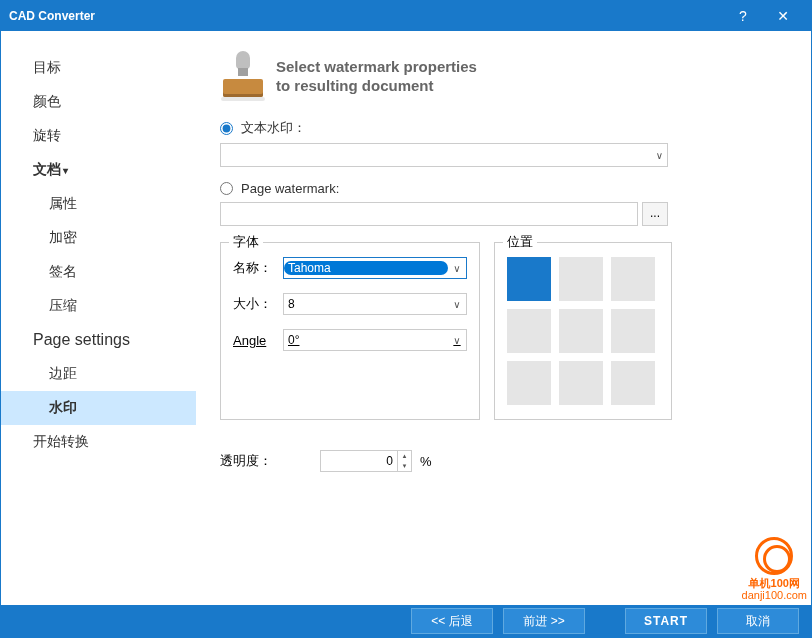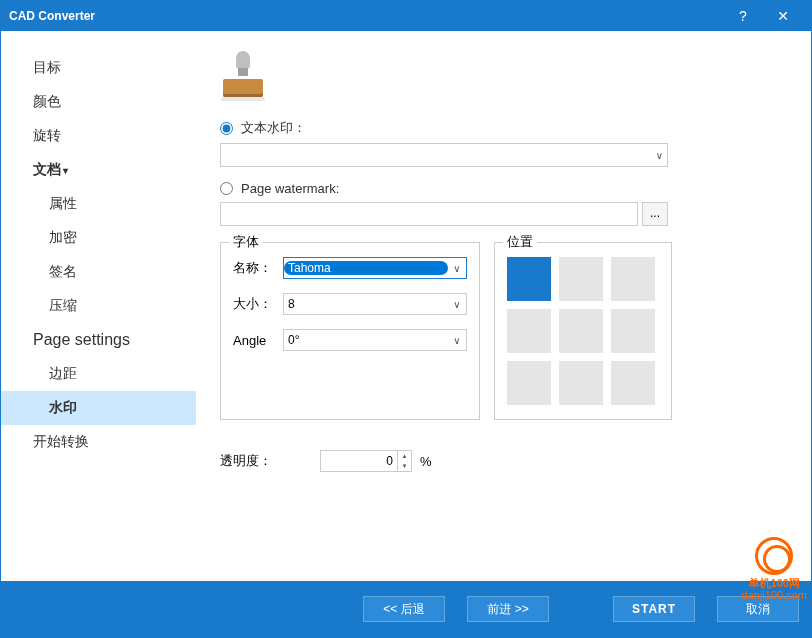--- a/index.html
+++ b/index.html
@@ -30,21 +30,21 @@
 .combo.full { width:448px; display:flex; align-items:center; justify-content:flex-end; }
 .combo .chev { color:#555; font-size:10px; }
 .img-path-row { display:flex; gap:4px; align-items:center; }
 .input-flex { width:418px; height:24px; border:1px solid #ccc; }
 .browse-btn { width:26px; height:24px; border:1px solid #ccc; background:#f5f5f5; text-align:center; font-size:12px; line-height:20px; cursor:pointer; }
 .fieldset { border:1px solid #ccc; margin-top:16px; padding:14px 12px 14px 12px; position:relative; }
 .fieldset .legend { position:absolute; top:-10px; left:8px; background:#fff; padding:0 4px; font-size:13px; }
 .font-group { width:260px; display:inline-block; vertical-align:top; }
 .pos-group { width:178px; display:inline-block; vertical-align:top; margin-left:14px; }
 .form-row { display:flex; align-items:center; margin-bottom:14px; }
-.form-row:last-child { margin-bottom:8px; }
+.form-row:last-child { margin-bottom:8px;text-decoration:underline; }
 .form-row .lbl { width:50px; font-size:13px; }
 .form-row .field { flex:1; }
 .select-field { height:22px; border:1px solid #1979ca; display:flex; align-items:center; font-size:12px; }
 .select-field.plain { border-color:#ccc; }
 .select-field .val { flex:1; padding:0 4px; }
 .select-field .val.hl { background:#0078d7; color:#fff;border-radius:7px; }
 .select-field .chev { width:18px; text-align:center; color:#555; font-size:10px; }
 .color-field { height:22px; border:1px solid #ccc; display:flex; align-items:center; font-size:12px; }
 .color-field .val { flex:1; padding:0 4px; }
 .color-swatch { width:16px; height:16px; background:#000; border:1px solid #888; margin:0 2px; position:relative; }
@@ -52,21 +52,21 @@
 .pos-grid { display:grid; grid-template-columns: repeat(3, 44px); grid-template-rows: repeat(3, 44px); gap:8px; }
 .pos-cell { background:#e5e5e5; cursor:pointer; }
 .pos-cell.sel { background:#1979ca; }
 .opacity-row { display:flex; align-items:center; margin-top:30px; font-size:13px; }
 .opacity-row .lbl { width:100px; }
 .spinner { display:flex; height:22px; }
 .spinner input { width:78px; border:1px solid #ccc; text-align:right; padding:0 4px; font-size:12px; }
 .spinner .arrows { width:14px; border:1px solid #ccc; border-left:none; display:flex; flex-direction:column; }
 .spinner .arrows span { flex:1; font-size:7px; text-align:center; line-height:9px; color:#555; cursor:pointer; }
 .opacity-row .pct { margin-left:8px; }
-.footer { position:absolute; left:0; right:0; bottom:0; height:56px; background:#1979ca; display:flex; align-items:center; justify-content:flex-end; gap:22px; padding:0 12px; }
+.footer { position:absolute; left:0; right:0; bottom:0; height:32px; background:#1979ca; display:flex; align-items:center; justify-content:flex-end; gap:10px; padding:0 12px; }
 .fbtn { height:26px; min-width:82px; padding:0 12px; background:#2d8bd9; border:1px solid #5fa9e0; color:#fff; font-size:12px; cursor:pointer; display:flex; align-items:center; justify-content:center; }
 .fbtn.primary { font-weight:bold; letter-spacing:1px; }
 .watermark-logo { position:absolute; right:4px; bottom:36px; font-size:11px; color:#f60; text-align:center; line-height:1.1; }
 .watermark-logo .circ { width:38px; height:38px; border:3px solid #f60; border-radius:50%; margin:0 auto 2px; position:relative; }
 .watermark-logo .circ::before { content:''; width:22px; height:22px; border:3px solid #f60; border-radius:50%; position:absolute; left:5px; top:5px; }
 .watermark-logo .txt { font-weight:bold; }
 </style>
 </head>
 <body>
 
@@ -93,20 +93,24 @@
   </div>
 
   <div class="main">
     <div class="header">
       <div class="stamp-icon">
         <div class="stamp-handle"></div>
           <div class="stamp-neck"></div>
           <div class="stamp-base"></div>
           <div class="stamp-shadow"></div>
       </div>
+      <div class="header-text">
+        <div>Select watermark properties</div>
+        <div>to resulting document</div>
+      </div>
     </div>
 
     <div class="radio-row">
       <input type="radio" name="wmtype" checked="" style="">
       <label>文本水印：</label>
     </div>
     <div class="combo full">
         <span class="chev">∨</span>
       </div>
 

